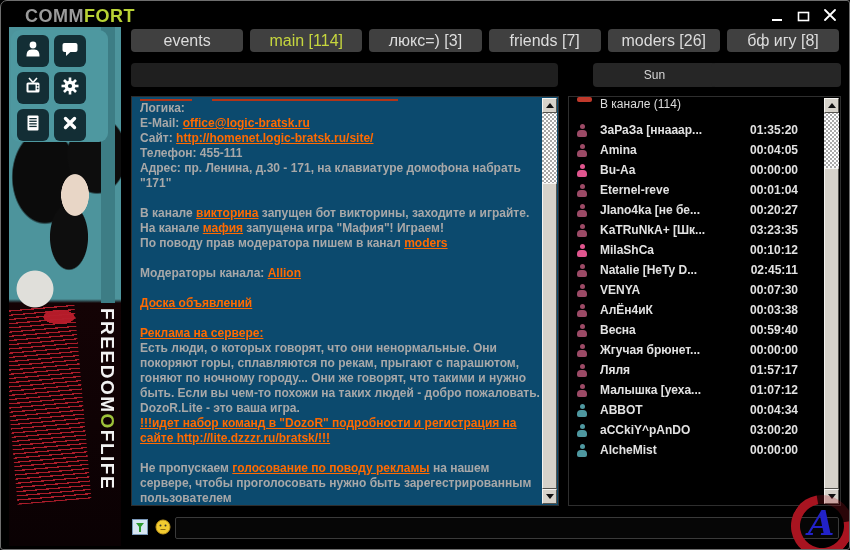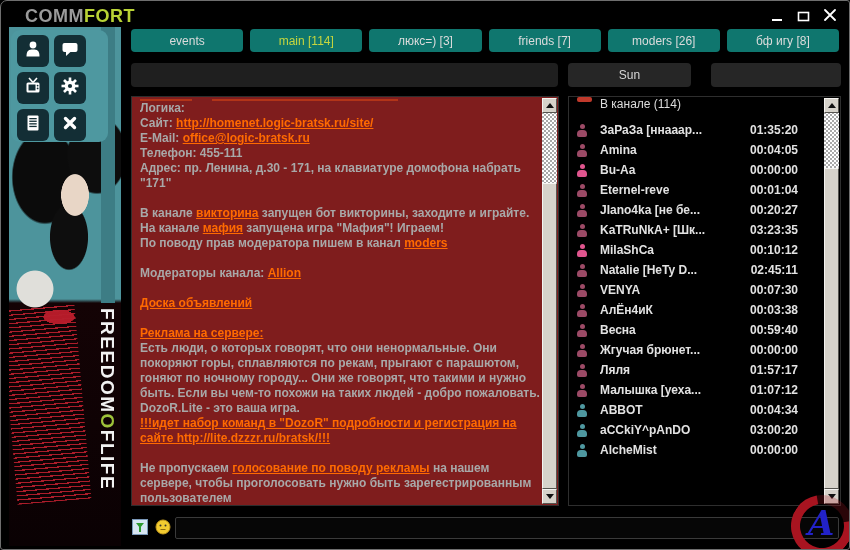--- a/index.html
+++ b/index.html
@@ -33,29 +33,29 @@
   .side-band{position:absolute;left:92px;top:0;width:14px;height:276px;background:#3d7d85;}
   .vtext{position:absolute;left:109px;top:281px;transform:rotate(90deg);transform-origin:left top;
     white-space:nowrap;font-size:19px;font-weight:bold;letter-spacing:1.5px;color:#f2f2f2;}
   .vtext .vgreen{color:#9ec23a;}
   
   .icon-panel{position:absolute;left:2px;top:3px;width:97px;height:112px;background:#4e98a0;border-radius:9px;
     display:grid;grid-template-columns:32px 32px;gap:5px;padding:5px 6px;align-content:start;justify-content:start;}
   .side-btn{width:32px;height:32px;background:#132e35;border-radius:6px;display:flex;align-items:center;justify-content:center;cursor:default;}
   
   .tabbar{position:absolute;left:130px;top:28px;right:10px;height:23px;display:flex;gap:7px;}
-  .tab{flex:1;background:#0f766e;border-radius:4px;color:#dcdcdc;font-size:12px;display:flex;align-items:center;justify-content:center;white-space:nowrap;cursor:default;}
+  .tab{flex:1;background:#404040;border-radius:4px;color:#dcdcdc;font-size:16px;display:flex;align-items:center;justify-content:center;white-space:nowrap;cursor:default;}
   .tab.active{color:#c6d63e;}
   
   .topic-bar{position:absolute;left:130px;top:62px;width:427px;height:24px;background:#1f1f1f;border-radius:4px;}
   .btn-dark{position:absolute;top:62px;height:24px;background:#262626;border-radius:4px;color:#d6d6d6;font-size:12px;display:flex;align-items:center;justify-content:center;cursor:default;}
-  .sun-btn{left:567px;width:123px;}
+  .sun-btn{left:592px;width:123px;}
   .empty-btn{left:710px;width:130px;}
   
-  .chat{position:absolute;left:130px;top:95px;width:428px;height:410px;background:#7f1d1d;border:1px solid #2e2e2e;overflow:hidden;}
+  .chat{position:absolute;left:130px;top:95px;width:428px;height:410px;background:#0c4a6e;border:1px solid #2e2e2e;overflow:hidden;}
   .chat-inner{position:absolute;left:0;top:0;right:16px;bottom:0;padding:4px 2px 4px 8px;overflow:hidden;}
   .partial-link{position:absolute;height:2px;background:#b23418;top:2px;}
   .pl1{left:8px;width:52px;}
   .pl2{left:80px;width:186px;}
   .chat-line{font-size:12px;line-height:15px;font-weight:bold;color:#a8a8a8;}
   .seg-p{color:#a8a8a8;}
   .seg-l{color:#ff6a00;text-decoration:underline;cursor:pointer;}
   
   .sb{position:absolute;top:1px;bottom:1px;right:1px;width:15px;
     background-color:#fff;
@@ -187,22 +187,22 @@
 
   <div class="topic-bar"></div>
   <div class="btn-dark sun-btn">Sun</div>
   <div class="btn-dark empty-btn"></div>
 
   <div class="chat">
     <div class="partial-link pl1"></div>
     <div class="partial-link pl2"></div>
     <div class="chat-inner" id="chat-messages">
         <div class="chat-line"><span class="seg-p">Логика:</span></div>
+        <div class="chat-line"><span class="seg-p">E-Mail: </span><span class="seg-l">office@logic-bratsk.ru</span></div>
         <div class="chat-line"><span class="seg-p">Сайт: </span><span class="seg-l">http://homenet.logic-bratsk.ru/site/</span></div>
-        <div class="chat-line"><span class="seg-p">E-Mail: </span><span class="seg-l">office@logic-bratsk.ru</span></div>
         <div class="chat-line"><span class="seg-p">Телефон: 455-111</span></div>
         <div class="chat-line"><span class="seg-p">Адрес: пр. Ленина, д.30 - 171, на клавиатуре домофона набрать "171"</span></div>
         <div class="chat-line">&nbsp;</div>
         <div class="chat-line"><span class="seg-p">В канале </span><span class="seg-l">викторина</span><span class="seg-p"> запущен бот викторины, заходите и играйте.</span></div>
         <div class="chat-line"><span class="seg-p">На канале </span><span class="seg-l">мафия</span><span class="seg-p"> запущена игра "Мафия"! Играем!</span></div>
         <div class="chat-line"><span class="seg-p">По поводу прав модератора пишем в канал </span><span class="seg-l">moders</span></div>
         <div class="chat-line">&nbsp;</div>
         <div class="chat-line"><span class="seg-p">Модераторы канала: </span><span class="seg-l">Allion</span></div>
         <div class="chat-line">&nbsp;</div>
         <div class="chat-line"><span class="seg-l">Доска объявлений</span></div>

